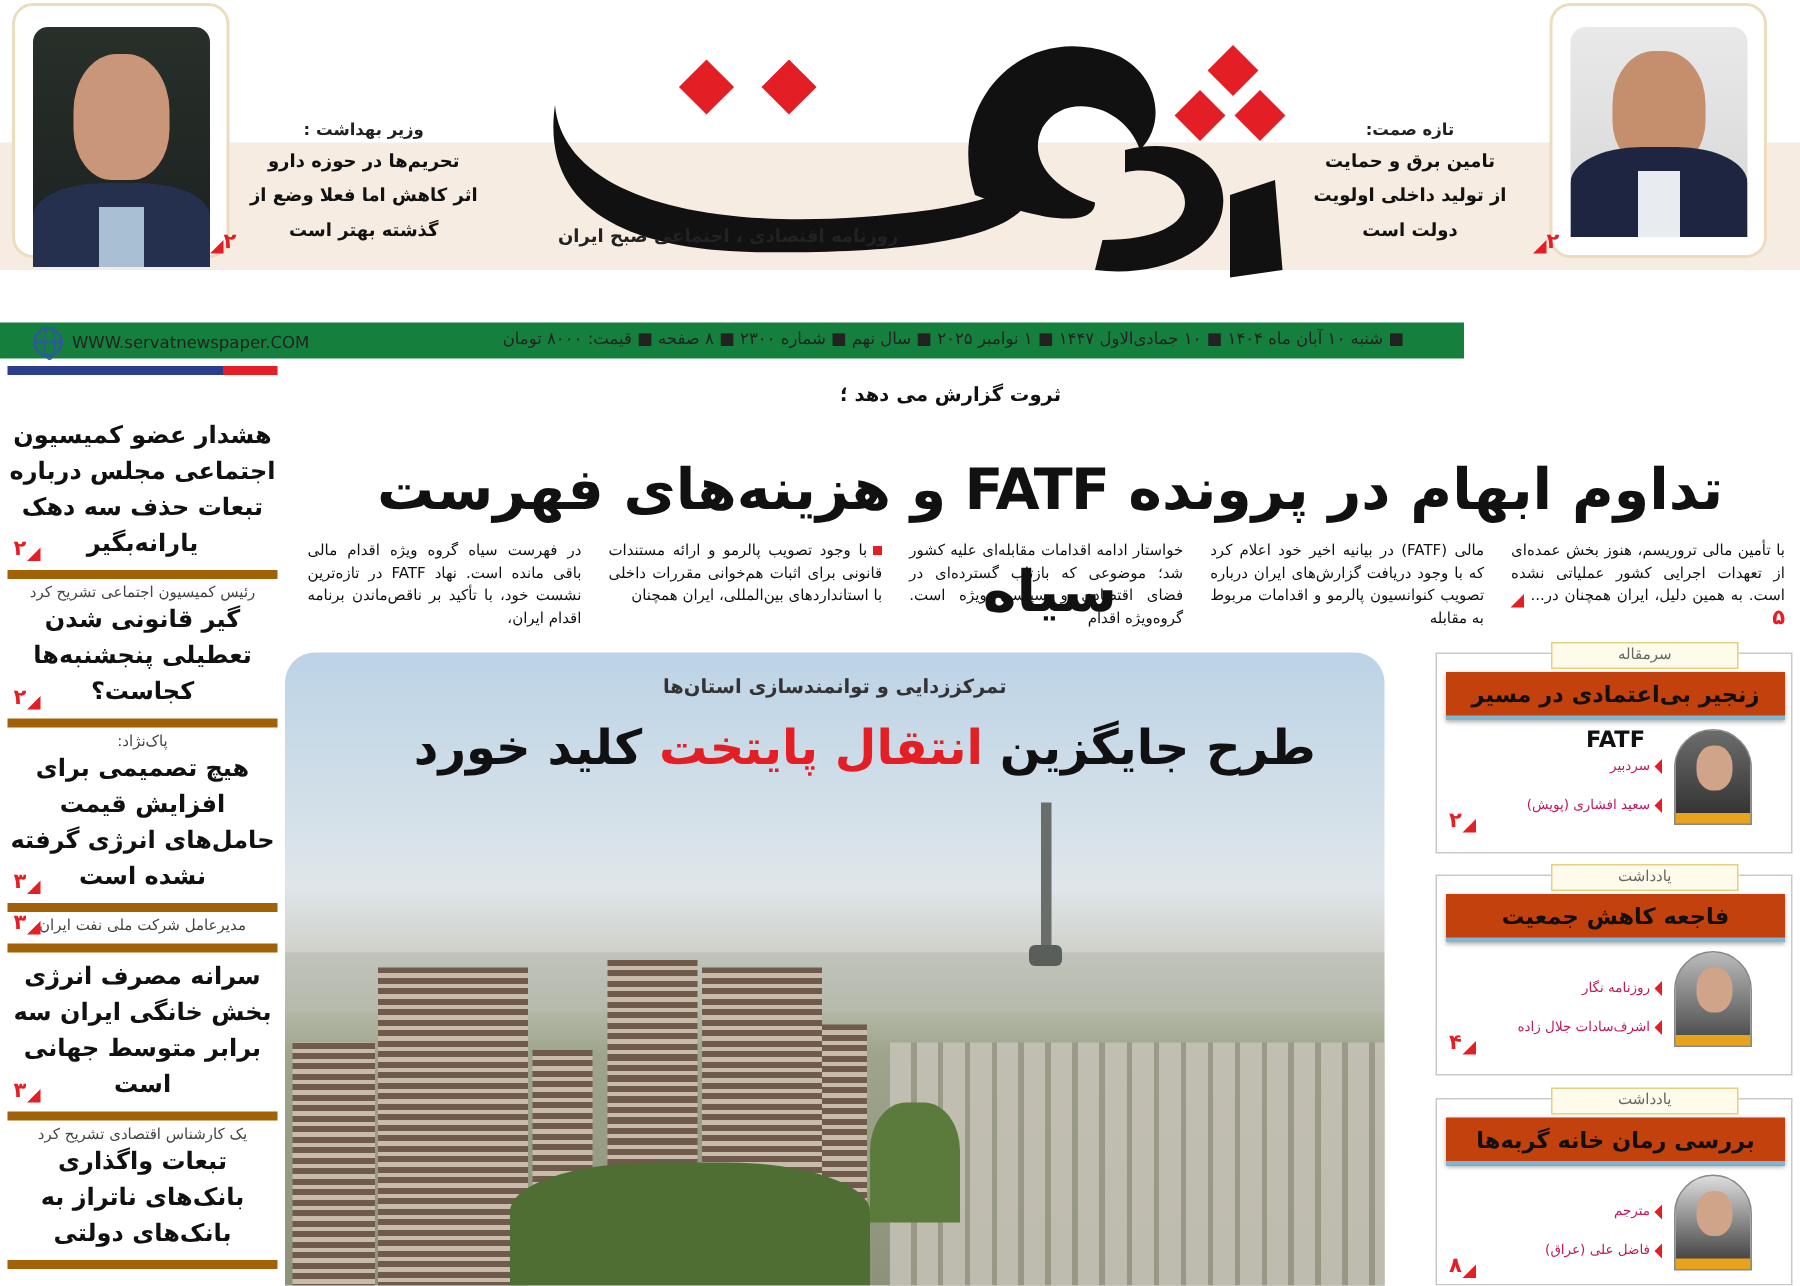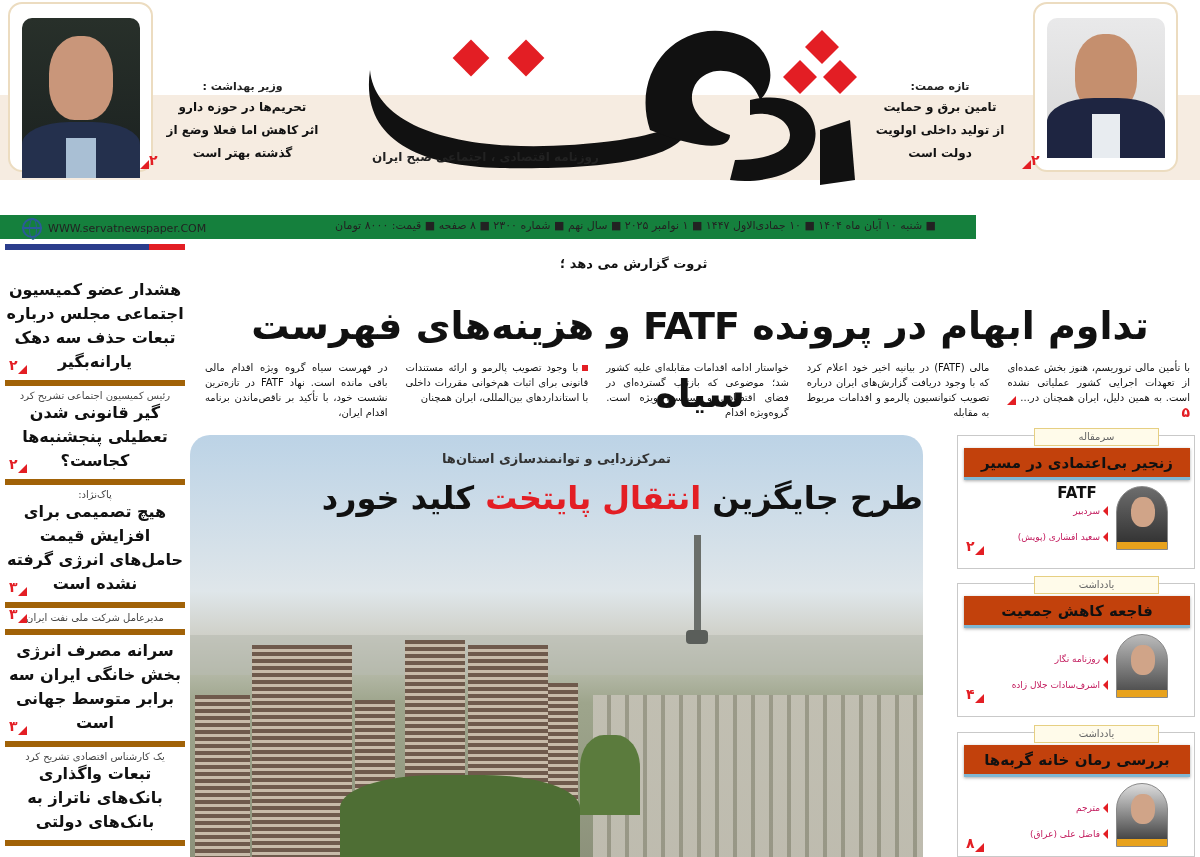--- a/index.html
+++ b/index.html
@@ -46,21 +46,21 @@
   
   .lead-kicker { position: absolute; left: 560px; top: 256px; font-size: 13px; font-weight: bold; }
   .lead-title { position: absolute; left: 205px; top: 292px; width: 990px; text-align: center; font-size: 38px; font-weight: bold; letter-spacing: -1px; line-height: 68px; }
   .lead-cols { position: absolute; left: 205px; top: 360px; width: 985px; display: flex; flex-direction: row-reverse; gap: 18px; }
   .lead-col { flex: 1; font-size: 10px; line-height: 15px; text-align: justify; }
   .bullet { display: inline-block; width: 6px; height: 6px; background: #e31e24; margin-left: 4px; }
 
   
   .bigphoto { position: absolute; left: 190px; top: 435px; width: 733px; height: 446px; overflow: hidden; background: linear-gradient(#bcd3e6 0%, #dfe6ea 35%, #cfd0c8 45%, #9ea58c 60%, #8a8f78 100%); border-radius: 20px; }
   .bp-kicker { position: absolute; left: 0; width: 100%; top: 16px; text-align: center; font-size: 13px; font-weight: bold; color: #333; }
-  .bp-title { position: absolute; left: 0; width: 100%; top: 44px; text-align: right; font-size: 32px; font-weight: bold; color: #111; padding-left: 40px; }
+  .bp-title { position: absolute; left: 0; width: 100%; top: 44px; text-align: center; font-size: 32px; font-weight: bold; color: #111; padding-left: 40px; }
   .bp-title .red { color: #e31e24; }
   .tower { position: absolute; left: 504px; top: 100px; width: 7px; height: 100px; background: #6a6e6a; }
   .tower-pod { position: absolute; left: 496px; top: 195px; width: 22px; height: 14px; background: #5a5e5a; border-radius: 4px; }
   .bld { position: absolute; background: repeating-linear-gradient(to bottom, #6f5a4c 0 4px, #c8bba9 4px 7px); }
   .hills { position: absolute; left: 0; right: 0; top: 200px; height: 40px; background: #b7bbb0; opacity: .6; }
   .trees { position: absolute; background: #4e6e34; border-radius: 40% 40% 0 0; }
   .city { position: absolute; right: 0; top: 260px; width: 330px; height: 162px; background: repeating-linear-gradient(90deg, #c7c3b8 0 14px, #9a9888 14px 18px); opacity: .85; }
   .bp-num { position: absolute; left: 6px; bottom: 10px; }
 
   

